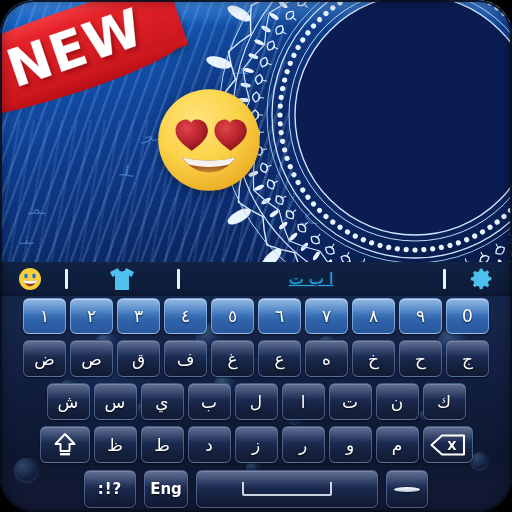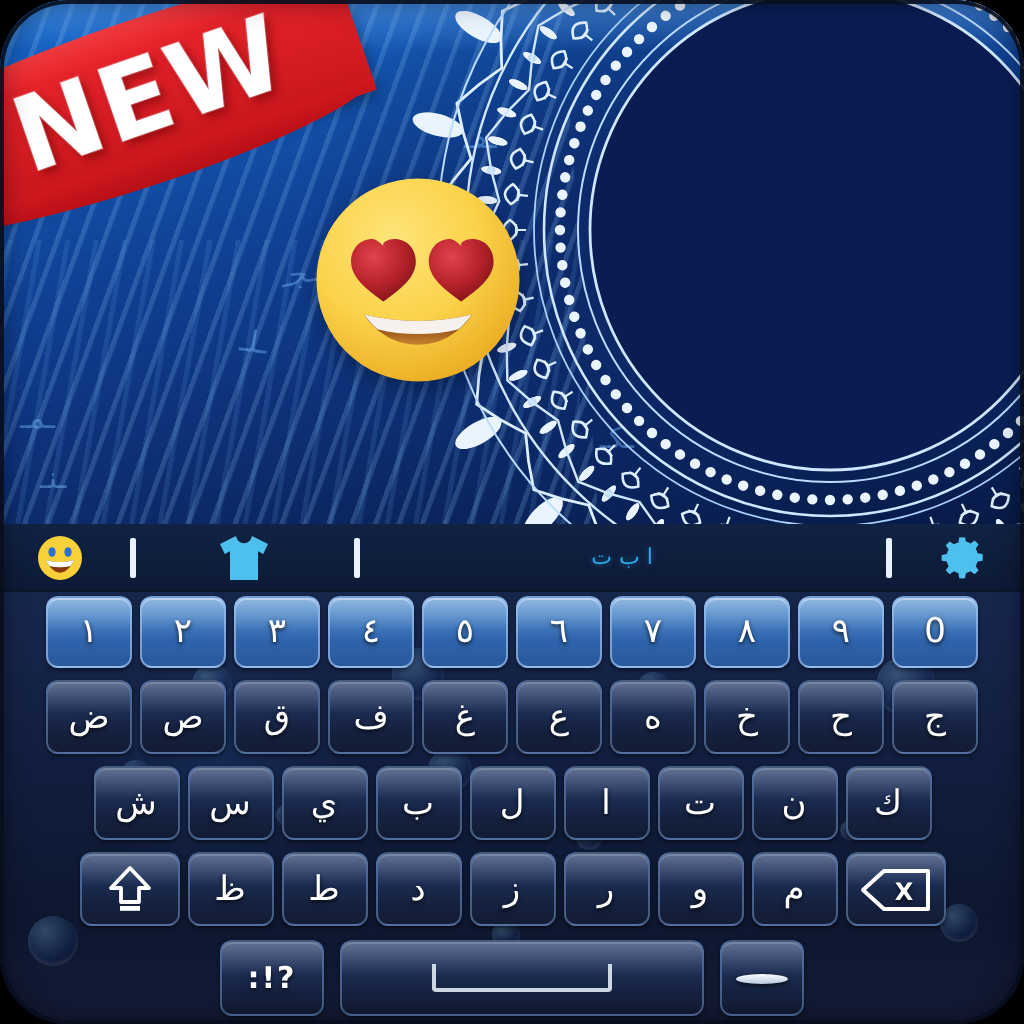--- a/index.html
+++ b/index.html
@@ -97,23 +97,23 @@
     background:linear-gradient(180deg,#112243,#0c1a36);
     display:flex;align-items:center;
     border-bottom:1px solid rgba(0,0,0,.35);
     z-index:3;
   }
   .tb-item{display:flex;align-items:center;justify-content:center;height:33px;}
   .tb-sep{width:3px;height:20px;background:#e9f2ff;border-radius:1px;flex:none;}
   .tb-emoji{width:24px;height:24px;}
   .tb-shirt{width:26px;height:24px;}
   .tb-gear{width:25px;height:25px;}
-  .tb-lang{color:#2aa8e8;font-size:11px;letter-spacing:4px;
+  .tb-lang{color:#2aa8e8;font-size:16px;letter-spacing:4px;
            font-family:"DejaVu Sans",sans-serif;white-space:nowrap;
-           text-shadow:0 0 3px rgba(40,160,230,.5);}
+           text-shadow:0 0 3px rgba(40,160,230,.5);text-decoration:underline;}
 
   .rows{position:absolute;left:0;top:33px;width:512px;height:217px;z-index:2;}
   .krow{display:flex;align-items:center;justify-content:center;width:512px;}
   #row-num{height:42px;}
   #row-a{height:43px;}
   #row-b{height:43px;}
   #row-c{height:43px;}
   #row-d{height:46px;}
 
   .key{
@@ -180,21 +180,21 @@
 
 <div id="app">
 
   <div class="preview">
     <div class="glowtop"></div>
     <div class="rays"></div>
     <div class="rays2"></div>
 
     <span class="scribble" style="left:140px;top:128px;transform:rotate(-12deg);">ـجـ</span>
     <span class="scribble" style="left:120px;top:162px;transform:rotate(8deg);">ـلـ</span>
-    <span class="scribble" style="left:10px;top:200px;">ـمـ</span>
+    <span class="scribble" style="left:28px;top:200px;">ـمـ</span>
     <span class="scribble" style="left:20px;top:230px;">ـنـ</span>
     <span class="scribble" style="left:232px;top:60px;">ـفـ</span>
     <span class="scribble" style="left:300px;top:210px;">ـكـ</span>
     <span class="scribble" style="left:436px;top:186px;">ـسـ</span>
     <span class="scribble" style="left:60px;top:58px;transform:rotate(-18deg);">ـهـ</span>
 
     <div class="mandala">
       <svg viewBox="0 0 430 430" xmlns="http://www.w3.org/2000/svg">
         <defs>
           <g id="petal">
@@ -1575,20 +1575,24 @@
             </svg>
           </span>
         </div>
       </div>
 
       <div class="krow" id="row-d">
         <div class="key dark k-sym">
             <span class="gloss"></span>
             <span class="lbl">:!?</span>
           </div>
+        <div class="key dark k-eng">
+            <span class="gloss"></span>
+            <span class="lbl">Eng</span>
+          </div>
         <div class="key dark k-space">
           <span class="gloss"></span>
           <span class="spacebar-mark"></span>
         </div>
         <div class="key dark k-dash">
           <span class="gloss"></span>
           <span class="dash-mark"></span>
         </div>
       </div>
 

